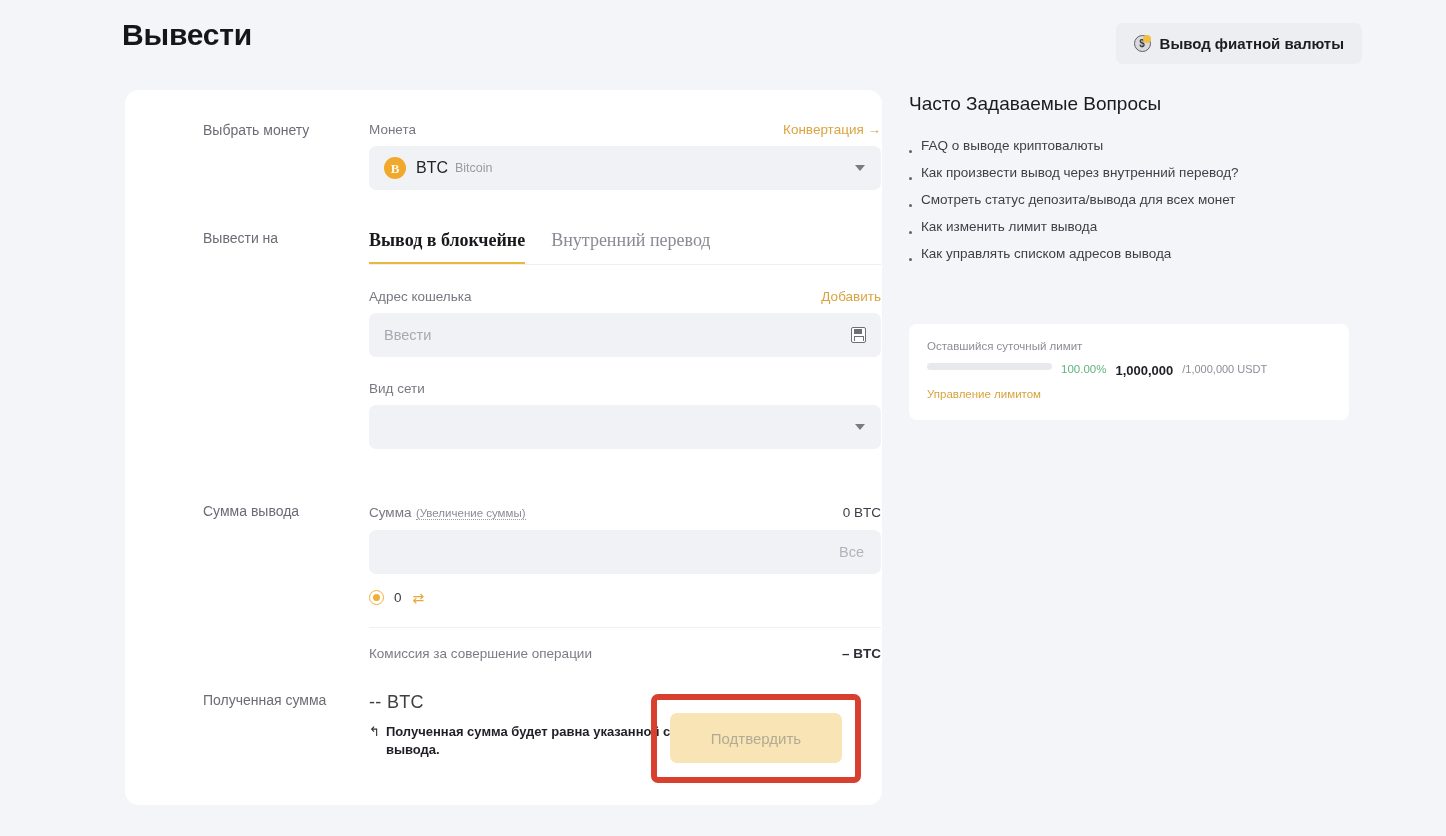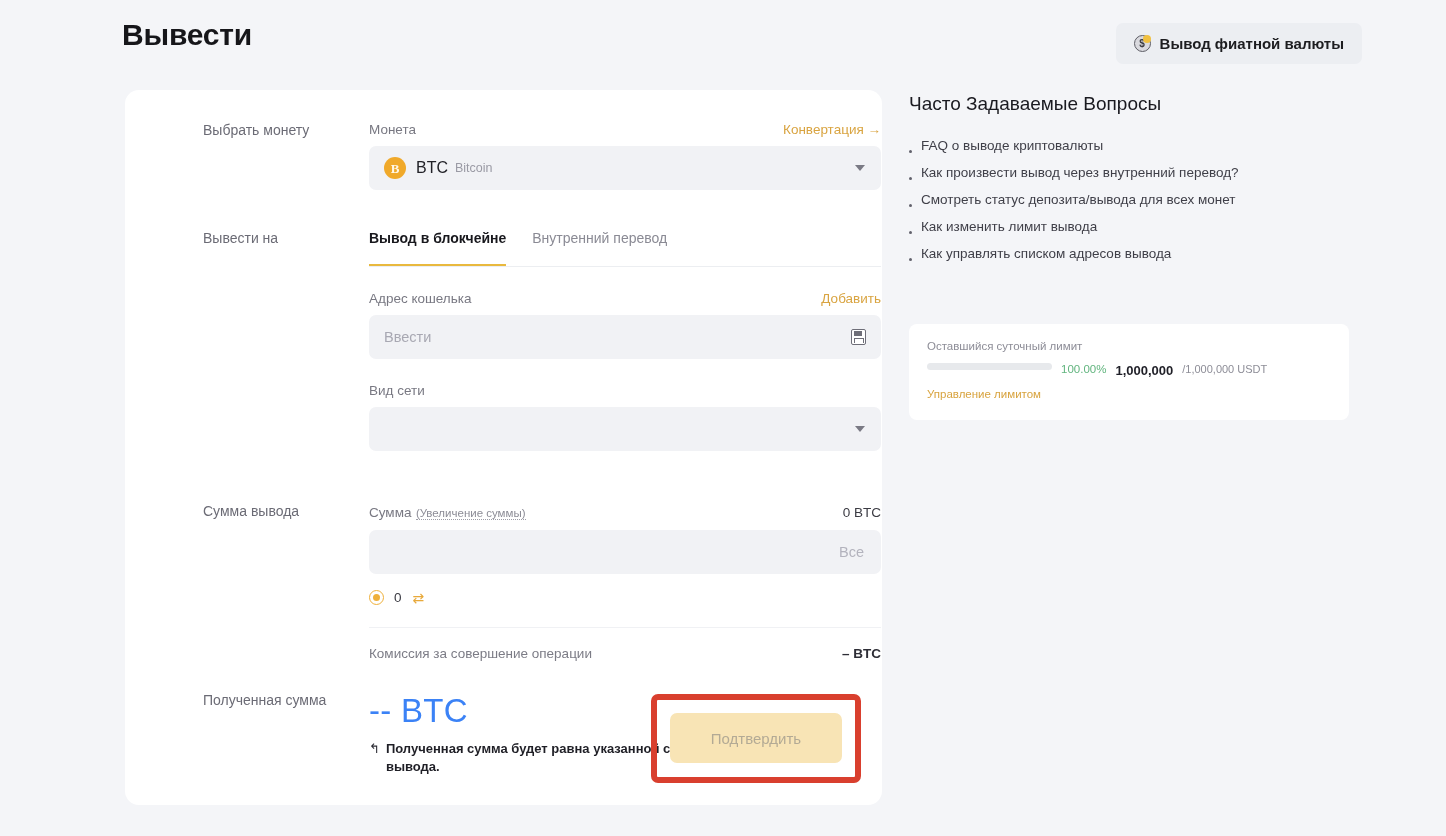--- a/index.html
+++ b/index.html
@@ -157,24 +157,25 @@
   }
 
   
   .tabs {
     display: flex;
     gap: 26px;
     border-bottom: 1px solid #eceef1;
     position: relative;
   }
   .tab {
-    font-size: 14px;
-    padding-bottom: 18px;
+    font-size: 18px;
+    padding-bottom: 11px;
     cursor: pointer;
     white-space: nowrap;
+    font-family: Liberation Serif, serif;
   }
   .tab.active {
     color: #18181d;
     font-weight: bold;
     border-bottom: 2.5px solid #e9b93e;
   }
   .tab.inactive { color: #8a8a94; }
 
   .sub-block { margin-top: 24px; }
 
@@ -273,22 +274,22 @@
     color: #7c7c86;
   }
   .fee-value {
     font-size: 13.5px;
     color: #2e2e36;
     font-weight: bold;
   }
 
   
   .received-amount {
-    font-size: 33px;
-    color: #3b82f6;
+    font-size: 18px;
+    color: #404040;
     letter-spacing: 0.3px;
   }
   .received-note {
     display: flex;
     align-items: flex-start;
     gap: 6px;
     margin-top: 10px;
     max-width: 340px;
   }
   .note-arrow {

